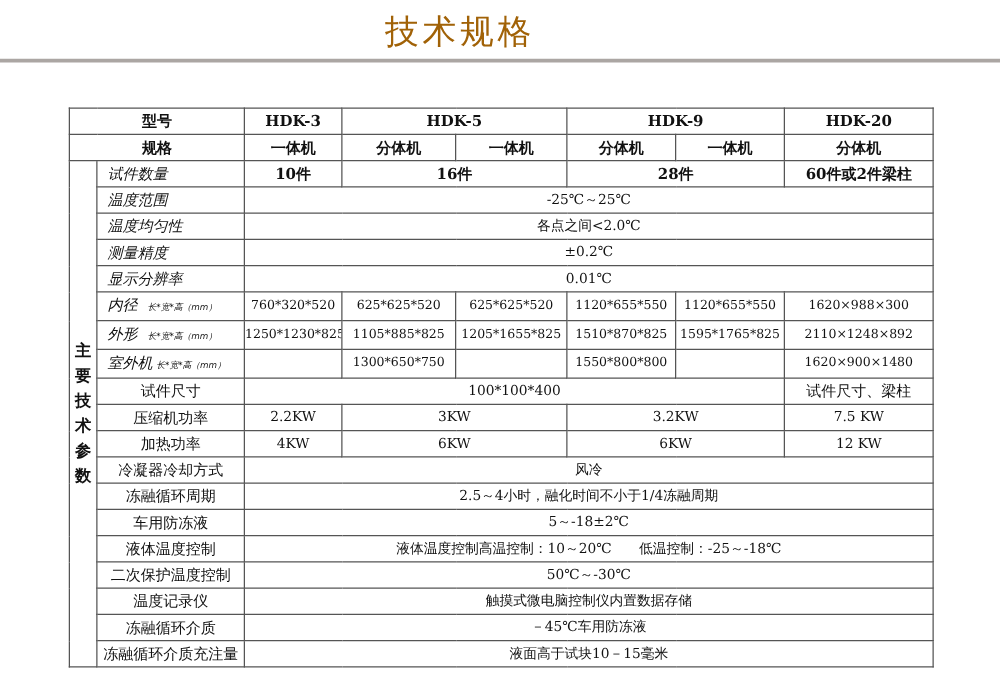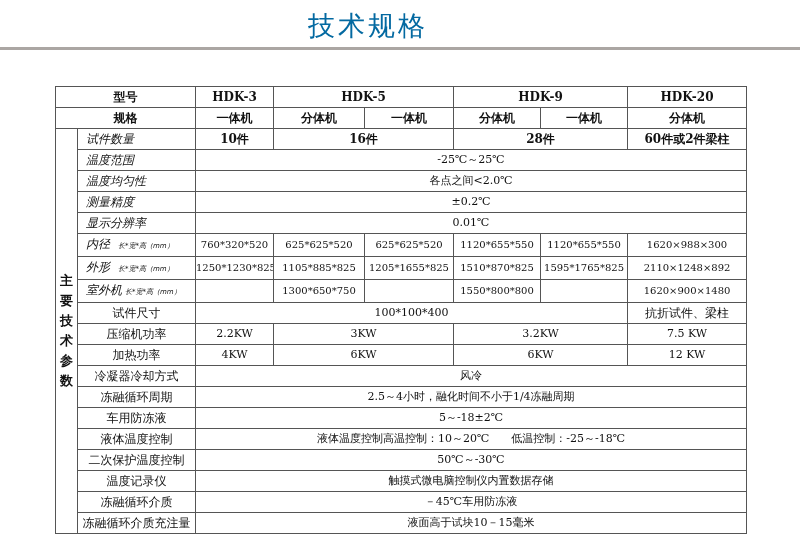--- a/index.html
+++ b/index.html
@@ -1,19 +1,19 @@
 <!DOCTYPE html>
 <html><head>
 <meta charset="utf-8">
 <style>
   html, body { margin:0; padding:0; background:#ffffff; }
   body { width:800px; height:550px; position:relative; overflow:hidden; font-family:"DejaVu Sans", sans-serif; }
   .title {
     position:absolute; left:0; top:8px; width:736px; text-align:center;
-    font-size:27px; color:#0369a1; letter-spacing:3px; line-height:36px;
+    font-size:27px; color:#a16207; letter-spacing:3px; line-height:36px;
   }
   .rule { position:absolute; left:0; top:47px; width:800px; height:3px; background:#aba6a3; }
   table.spec {
     position:absolute; left:55px; top:86px; width:691px;
     border-collapse:collapse; table-layout:fixed;
     font-family:"DejaVu Serif", serif; font-size:11px; color:#111;
   }
   table.spec td {
     border:1px solid #555; height:20px; padding:0; text-align:center;
     vertical-align:middle; white-space:nowrap; overflow:hidden; line-height:20px;
@@ -110,21 +110,21 @@
     <td class="sm"></td>
     <td class="sm">1300*650*750</td>
     <td class="sm"></td>
     <td class="sm">1550*800*800</td>
     <td class="sm"></td>
     <td class="sm">1620×900×1480</td>
   </tr>
   <tr>
     <td class="lblc">试件尺寸</td>
     <td colspan="5">100*100*400</td>
-    <td class="lblc">抗折试件、梁柱</td>
+    <td class="lblc">试件尺寸、梁柱</td>
   </tr>
   <tr>
     <td class="lblc">压缩机功率</td>
     <td>2.2KW</td>
     <td colspan="2">3KW</td>
     <td colspan="2">3.2KW</td>
     <td>7.5 KW</td>
   </tr>
   <tr>
     <td class="lblc">加热功率</td>

